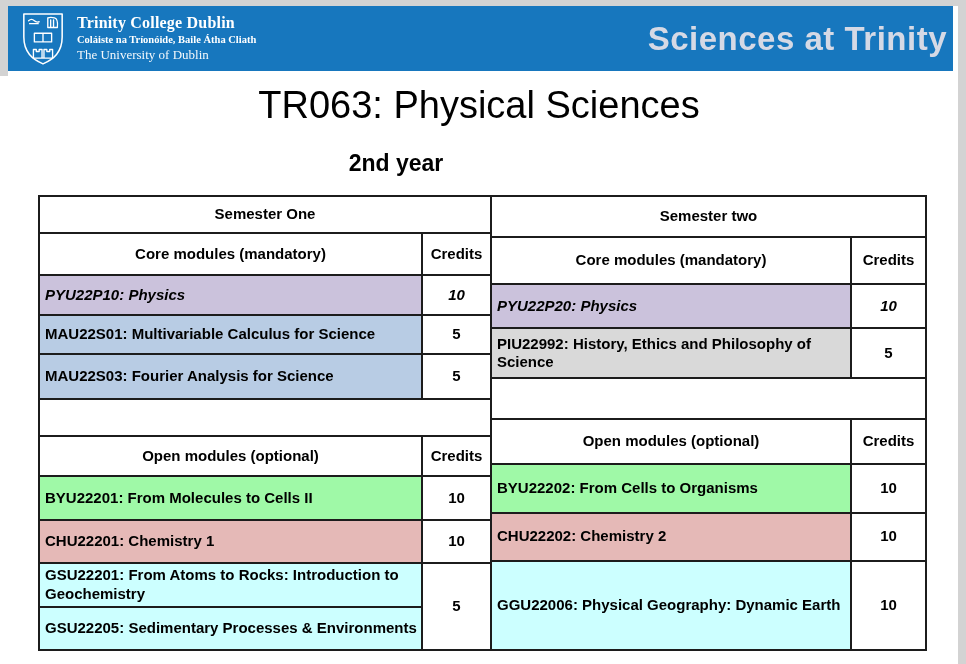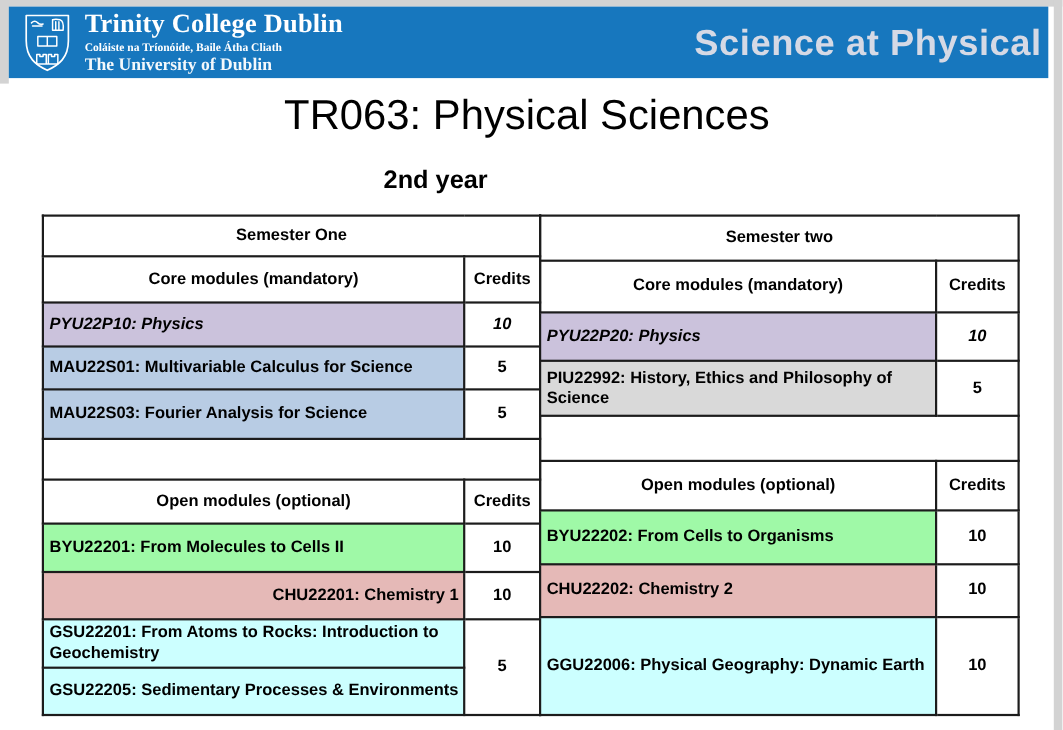--- a/index.html
+++ b/index.html
@@ -17,23 +17,23 @@
   .strip-right { top: 0; right: 0; width: 8px; height: 100%; }
 
   
   .banner {
     position: absolute;
     left: 8px; top: 6px; right: 13px; height: 65px;
     display: flex; align-items: center;
   }
   .crest { margin-left: 12px; flex: 0 0 auto; }
   .org-block { margin-left: 11px; color: #ffffff; font-family: "Liberation Serif", serif; }
-  .org-name  { font-size: 24px; font-weight: 700; letter-spacing: 0.2px; }
+  .org-name  { font-size: 16px; font-weight: 700; letter-spacing: 0.2px; }
   .org-irish { font-size: 10.5px; font-weight: 700; margin-top: 2px; }
-  .org-sub   { font-size: 16px; font-weight: 700; margin-top: 2px; opacity: 0.95; }
+  .org-sub   { font-size: 13px; font-weight: 400; margin-top: 2px; opacity: 0.95; }
   .banner-right {
     margin-left: auto; padding-right: 6px;
     font-size: 33px; font-weight: 700; letter-spacing: 0.5px;
   }
 
   
   .page-title {
     position: absolute; top: 84px; left: 0; width: 958px;
     text-align: center; font-size: 38px; font-weight: 400;
     color: #000; letter-spacing: 0px;
@@ -85,21 +85,21 @@
 
     <path d="M15 22 h18 v9 h-18 z M24 22 v9" stroke-width="1.4"></path>
 
     <path d="M14 48 v-9 h3 v2 h3 v-2 h3 v9 M25 48 v-9 h3 v2 h3 v-2 h3 v9 M14 48 h20" stroke-width="1.4"></path>
   </svg>
   <div class="org-block">
     <div class="org-name">Trinity College Dublin</div>
     <div class="org-irish">Coláiste na Tríonóide, Baile Átha Cliath</div>
     <div class="org-sub">The University of Dublin</div>
   </div>
-  <div class="banner-right" style="color: rgb(213, 217, 229);">Science at Physical</div>
+  <div class="banner-right" style="color: rgb(213, 217, 229);">Sciences at Trinity</div>
 </div>
 
 <div class="page-title">TR063: Physical Sciences</div>
 <div class="page-subtitle">2nd year</div>
 
 <div class="tables">
 
   <table class="left">
     <colgroup>
         <col style="width:383px">
@@ -130,21 +130,21 @@
         </tr>
     <tr class="r-hdr2">
       <td class="ctr">Open modules (optional)</td>
       <td class="ctr">Credits</td>
     </tr>
     <tr class="r-d">
       <td class="mod" style="background-color: rgb(159, 249, 167);">BYU22201: From Molecules to Cells II</td>
       <td class="ctr">10</td>
     </tr>
     <tr class="r-e">
-      <td class="mod" style="background-color: rgb(229, 185, 183); text-align: right;">CHU22201: Chemistry 1</td>
+      <td class="mod" style="background-color: rgb(229, 185, 183);">CHU22201: Chemistry 1</td>
       <td class="ctr">10</td>
     </tr>
     <tr class="r-f">
       <td class="mod" style="background-color: rgb(204, 255, 255);">GSU22201: From Atoms to Rocks: Introduction to Geochemistry</td>
       <td class="ctr" rowspan="2">5</td>
     </tr>
     <tr class="r-f">
       <td class="mod" style="background-color: rgb(204, 255, 255);">GSU22205: Sedimentary Processes &amp;  Environments</td>
     </tr>
   </tbody>

